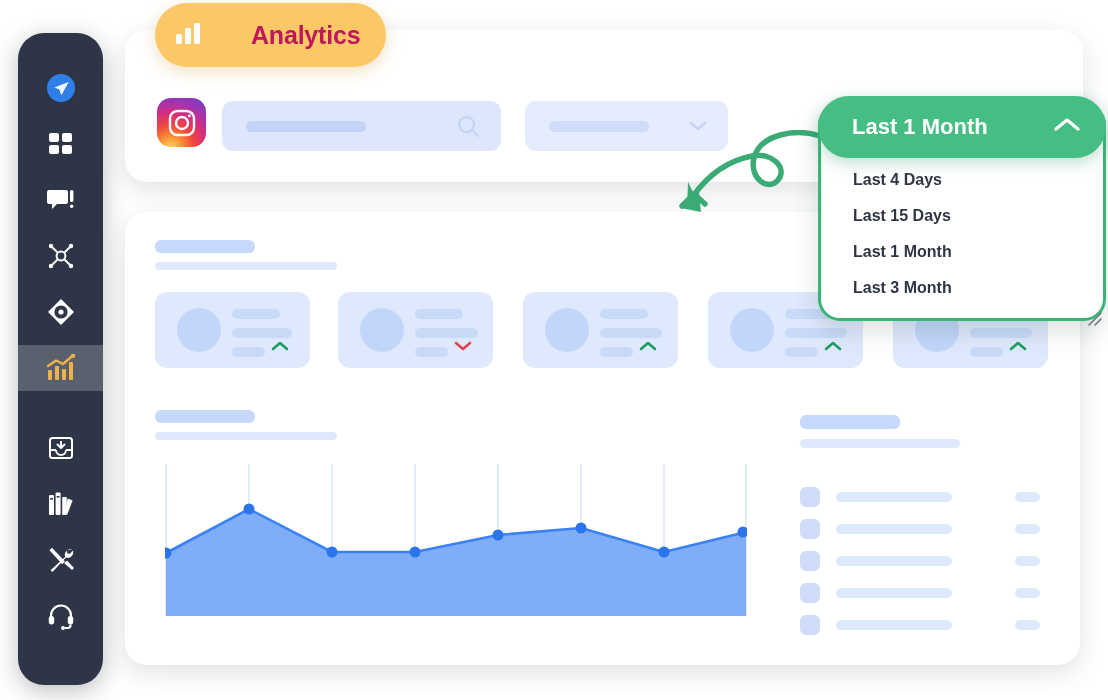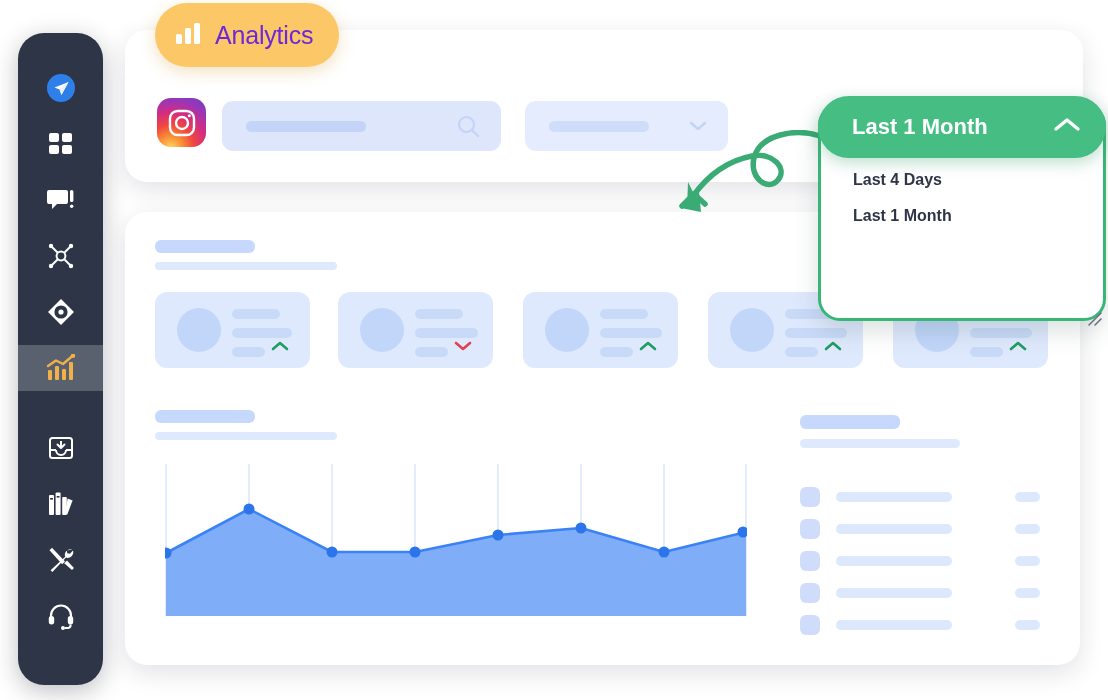--- a/index.html
+++ b/index.html
@@ -63,21 +63,21 @@
 
   
   .analytics-pill {
     position: absolute; left: 155px; top: 3px;
     height: 64px; padding: 0 26px 0 20px;
     background: #fcc867; border-radius: 32px;
     display: flex; align-items: center; gap: 13px;
     box-shadow: 0 5px 16px rgba(210,150,40,.28);
   }
   .analytics-pill .label {
-    font-size: 25px; font-weight: normal; color: #6d28d9; letter-spacing: -.2px;
+    font-size: 25px; font-weight: bold; color: #be185d; letter-spacing: -.2px; margin-left: 36px;
   }
 
   
   .main-card {
     position: absolute; left: 125px; top: 212px;
     width: 955px; height: 453px;
     background: #fff; border-radius: 22px;
     box-shadow: 0 8px 26px rgba(24,32,54,.13);
     overflow: hidden;
   }
@@ -423,21 +423,23 @@
       <path d="M152 6 C128 -2 92 4 86 28 C81 48 100 62 110 50 C120 38 104 22 84 26 C58 31 38 48 25 66"></path>
       <path d="M14 76 L26 64 L37 74" stroke-width="5.5" stroke-linejoin="round"></path>
       <path d="M20 52 L26 64 L19 79" stroke-width="0" fill="#3aab74"></path>
       <path d="M13 78 L31 62 L33 82 Z" fill="#3aab74" stroke="none"></path>
     </svg>
   </div>
 
   <div class="dd-panel">
     <div class="dd-opts">
       <div class="dd-opt">Last 4 Days</div>
+      <div class="dd-opt">Last 15 Days</div>
       <div class="dd-opt">Last 1 Month</div>
+      <div class="dd-opt">Last 3 Month</div>
     </div>
   </div>
 
   <div class="dd-head">
     <span class="dd-text">Last 1 Month</span>
     <span>
       <svg width="30" height="18" viewBox="0 0 30 18" fill="none" stroke="#ffffff" stroke-width="3.4" stroke-linecap="round" stroke-linejoin="round">
         <path d="M4 13 L15 4 L26 13"></path>
       </svg>
     </span>

